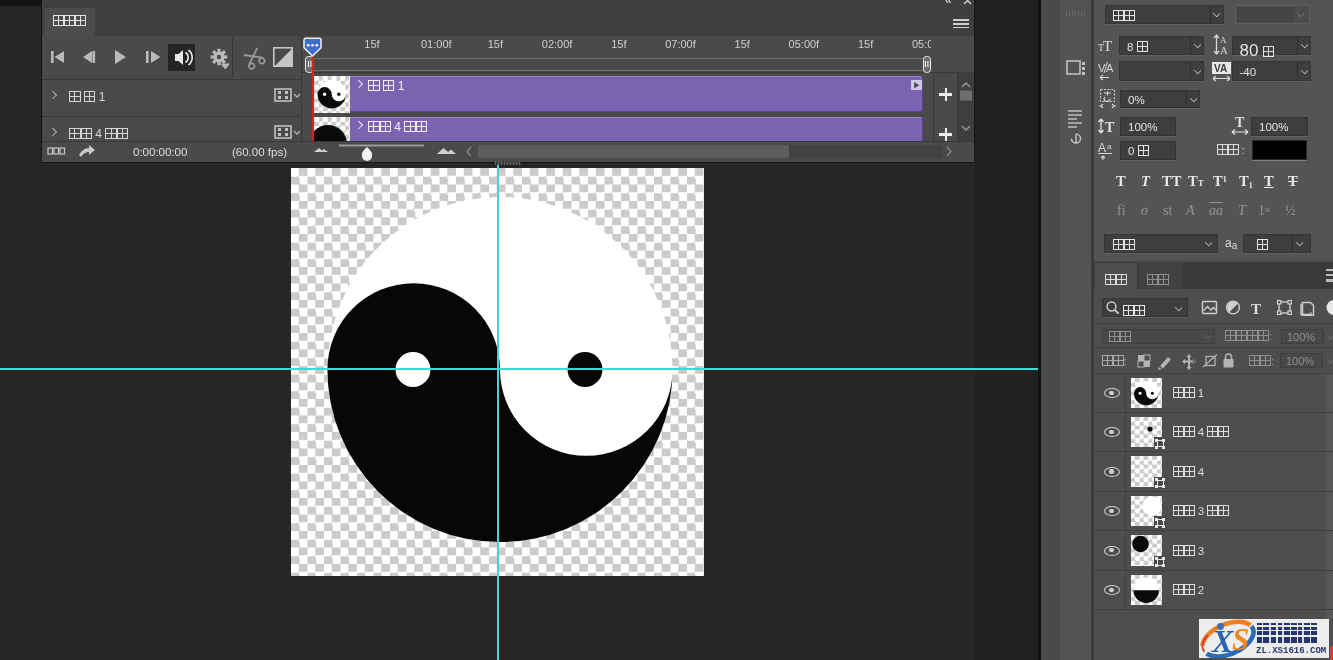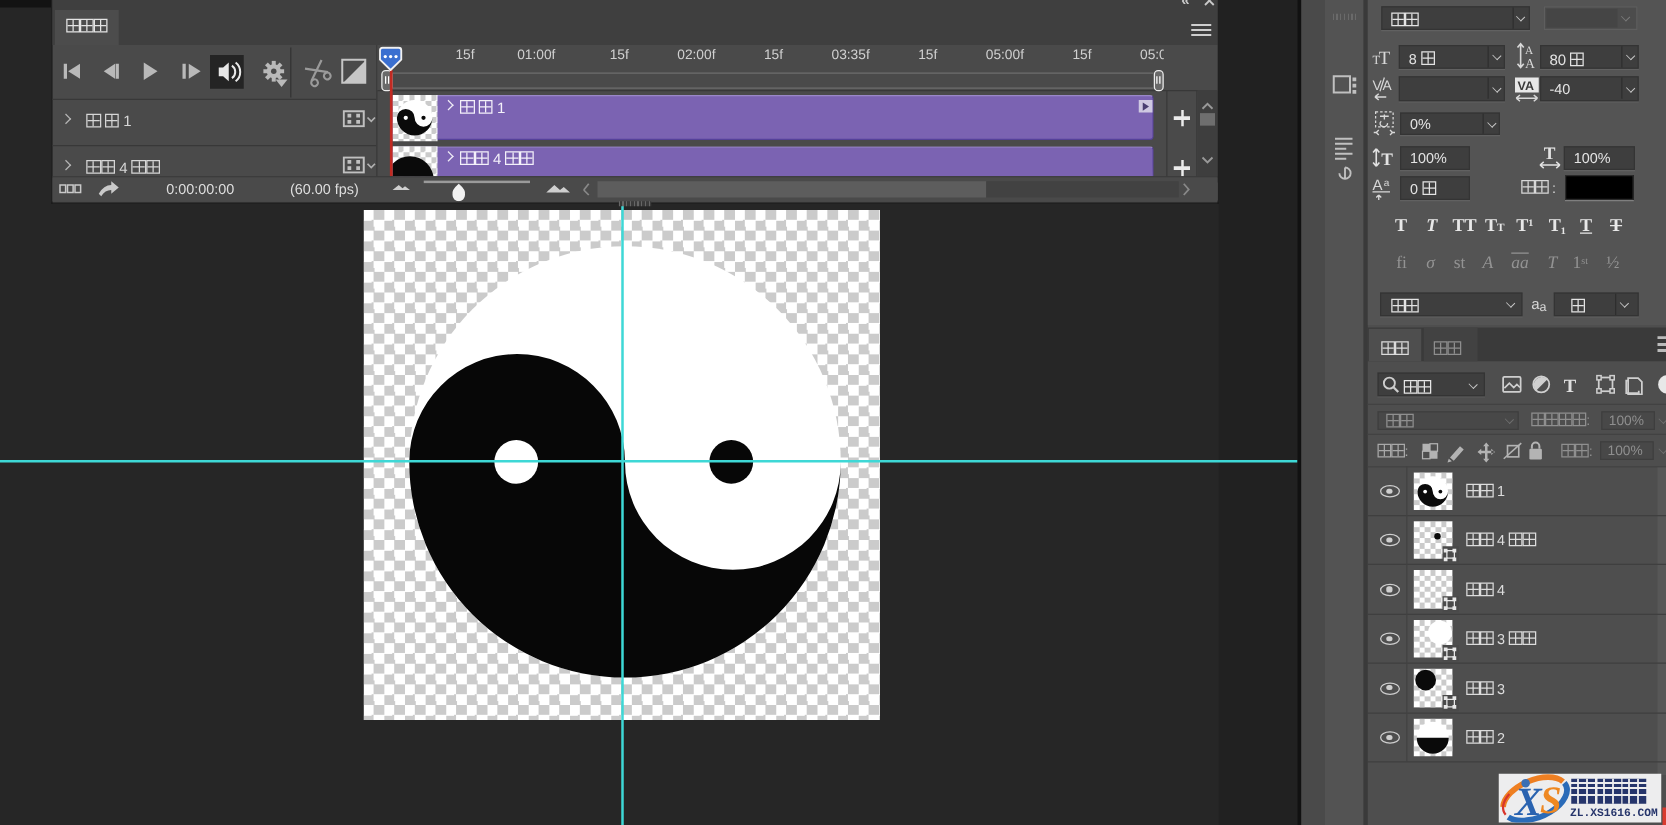--- a/index.html
+++ b/index.html
@@ -112,25 +112,25 @@
     <rect x="4" y="3" width="3" height="3" fill="#c0c0c0"></rect>
         <rect x="11" y="3" width="3" height="3" fill="#c0c0c0"></rect>
     <rect x="4" y="8" width="3" height="3" fill="#c0c0c0"></rect>
         <rect x="11" y="8" width="3" height="3" fill="#c0c0c0"></rect>
     <path d="M20 6 l3 3 l3 -3" stroke="#b0b0b0" stroke-width="1.4" fill="none"></path>
   </svg>
 
   <div class="abs" style="left:260px;top:36px;width:672px;height:36px;background:#4a4a4a"></div>
   <div class="abs" id="ruler" style="left:260px;top:38px;height:14px;width:629px;overflow:hidden;color:#d0d0d0;font-size:11px">
         <div class="abs" style="left:45px;top:0;width:50px;text-align:center">15f</div>
-        <div class="abs" style="left:102px;top:0;width:50px;text-align:center">01:00f</div>
+        <div class="abs" style="left:119px;top:0;width:50px;">01:00f</div>
         <div class="abs" style="left:168.4px;top:0;width:50px;text-align:center">15f</div>
         <div class="abs" style="left:230.10000000000002px;top:0;width:50px;text-align:center">02:00f</div>
         <div class="abs" style="left:291.8px;top:0;width:50px;text-align:center">15f</div>
-        <div class="abs" style="left:353.5px;top:0;width:50px;text-align:center">03:35f</div>
+        <div class="abs" style="left:353.5px;top:0;width:50px;text-align:center">07:00f</div>
         <div class="abs" style="left:415.20000000000005px;top:0;width:50px;text-align:center">15f</div>
         <div class="abs" style="left:476.90000000000003px;top:0;width:50px;text-align:center">05:00f</div>
         <div class="abs" style="left:538.6px;top:0;width:50px;text-align:center">15f</div>
         <div class="abs" style="left:600.3000000000001px;top:0;width:50px;text-align:center">05:00f</div>
       </div>
 
   <div class="abs" style="left:271px;top:57.5px;width:610px;height:1px;background:#6e6e6e"></div>
   <div class="abs" style="left:271px;top:69.5px;width:610px;height:1px;background:#6e6e6e"></div>
   <div class="abs" style="left:260px;top:72px;width:672px;height:1px;background:#383838"></div>
 
@@ -253,21 +253,21 @@
         <span style="position:absolute;left:7px;top:4px;color:#e3e3e3;font-size:11.5px">8 <span class="z z11"></span></span>
       </div>
   <div class="dvl" style="left:1189.5px;top:36.5px;height:17px"></div>
   <div class="cv" style="left:1193.5px;top:41px"></div>
   <svg class="abs" style="left:1210px;top:33px" width="22" height="24">
         <path d="M4 5 l2.5 -3 l2.5 3 M6.5 2 v19 M4 18 l2.5 3 l2.5 -3" stroke="#d8d8d8" stroke-width="1.3" fill="none"></path>
         <text x="10" y="10" font-size="9" fill="#d8d8d8" font-family="Liberation Serif">A</text>
         <text x="10" y="21" font-size="11" fill="#d8d8d8" font-family="Liberation Serif">A</text>
       </svg>
   <div class="inp" style="left:1231.5px;top:35.5px;width:79.5px;height:19.5px">
-        <span style="position:absolute;left:7px;top:4px;color:#e3e3e3;font-size:12px">80 <span class="z z11"></span></span>
+        <span style="position:absolute;left:7px;top:4px;color:#e3e3e3;font-size:17px">80 <span class="z z11"></span></span>
       </div>
   <div class="dvl" style="left:1296.5px;top:36.5px;height:17px"></div>
   <div class="cv" style="left:1300.5px;top:41px"></div>
 
   <svg class="abs" style="left:1097px;top:60px" width="22" height="22">
         <text x="1" y="12" font-size="11" fill="#d8d8d8" font-family="Liberation Sans">V</text>
         <text x="9" y="12" font-size="11" fill="#d8d8d8" font-family="Liberation Sans">A</text>
         <path d="M10.5 2 L7 13" stroke="#d8d8d8" stroke-width="1"></path>
         <path d="M3 17.5 h9 M3 17.5 l3 -2.5 M3 17.5 l3 2.5" stroke="#d8d8d8" stroke-width="1.2" fill="none"></path>
       </svg>

